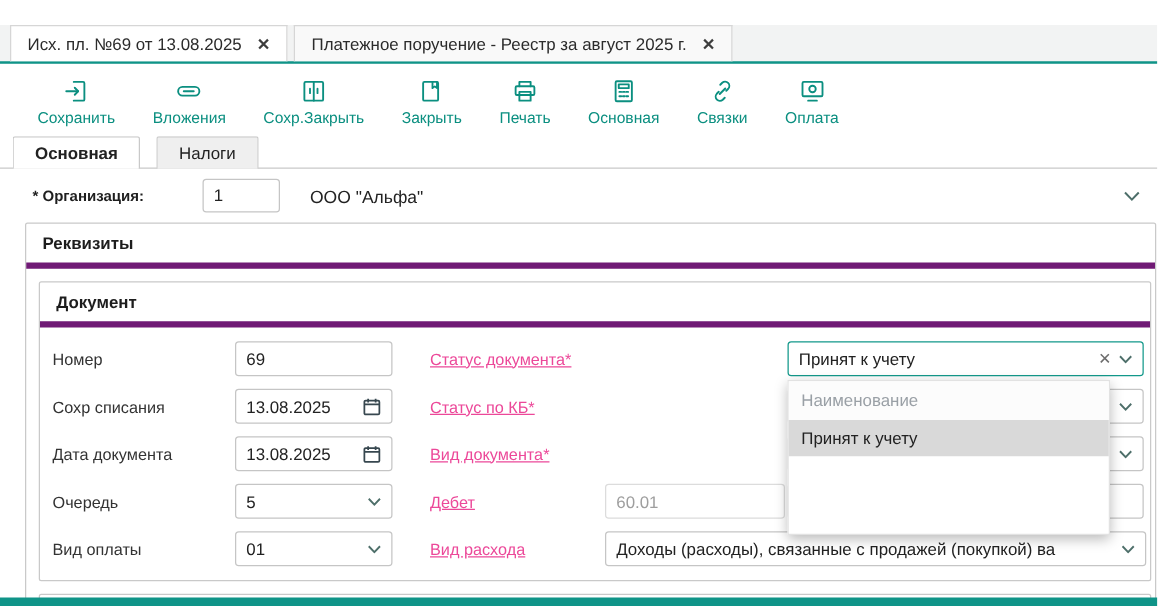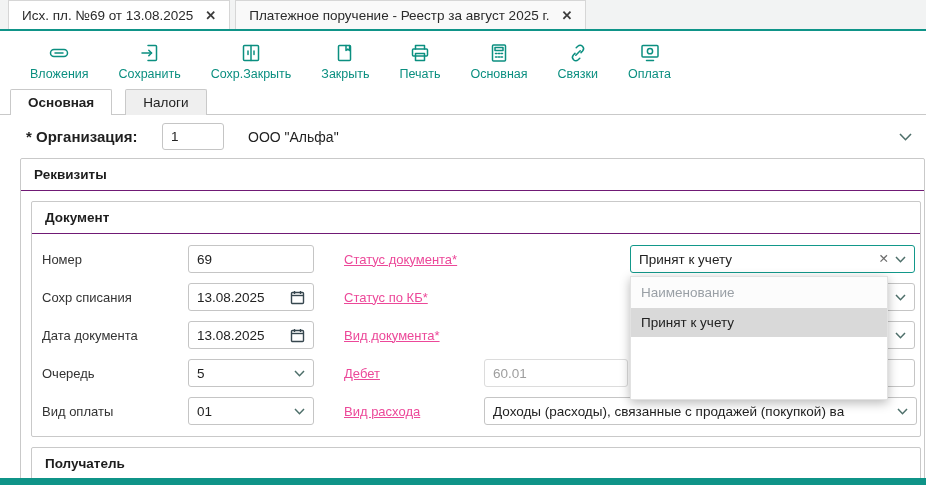--- a/index.html
+++ b/index.html
@@ -1,46 +1,46 @@
 <!DOCTYPE html>
 <html><head>
 <meta charset="utf-8">
 <style>
   * { margin:0; padding:0; box-sizing:border-box; }
   html,body { background:#fff; }
   body { font-family:"Liberation Sans", sans-serif; }
   .page { position:relative; width:926px; height:485px; overflow:hidden; background:#fff; color:#222; font-size:13px; }
 
   
-  .tabbar { display:flex; align-items:stretch; height:31px; background:#f2f3f3; border-bottom:2px solid #0f9488; padding-left:8px; gap:5px; }
+  .tabbar { display:flex; align-items:stretch; height:31px; background:#f2f3f3; border-bottom:2px solid #0f9488; padding-left:8px; gap:5px;margin-top:20px; }
   .wtab { display:flex; align-items:center; gap:12px; padding:0 13px; border:1px solid #d6d6d6; border-bottom:none; background:#f9f9f9; font-size:13.5px; color:#2b2b2b; white-space:nowrap; }
   .wtab.active { background:#ffffff; }
   .wtab .x { font-size:13px; color:#3d3d3d; font-weight:bold; line-height:1; }
 
   
   .toolbar { display:flex; align-items:flex-start; padding:10px 0 6px 30px; gap:30px; }
   .titem { display:flex; flex-direction:column; align-items:center; gap:2px; background:none; border:none; cursor:pointer; font-family:inherit; }
   .titem svg { display:block; stroke:#0b8f80; fill:none; stroke-width:1.5; stroke-linecap:round; stroke-linejoin:round; }
   .titem .tlabel { color:#0b8f80; font-size:12.5px; white-space:nowrap; }
 
   
   .formtabs { display:flex; padding-left:10px; border-bottom:1px solid #c9c9c9; margin-top:2px; gap:13px; }
   .ftab { padding:5px 17px; border:1px solid #c9c9c9; border-bottom:none; border-radius:2px 2px 0 0; margin-bottom:-1px; background:#efefef; font-size:13.5px; cursor:pointer; }
   .ftab.active { background:#fff; font-weight:bold; }
 
   
   .orgrow { display:flex; align-items:center; padding:8px 14px 8px 26px; position:relative; }
-  .orgrow .olabel { font-weight:bold; width:136px; font-size:15px; color:#1f1f1f; }
+  .orgrow .olabel { font-weight:bold; width:136px; font-size:12px; color:#1f1f1f; }
   .orgrow input { width:62px; height:27px; border:1px solid #c5c5c5; border-radius:3px; padding:0 8px; font:inherit; font-size:13.5px; color:#222; }
   .orgrow .oname { margin-left:24px; font-size:14px; color:#222; flex:1; }
   .chev { color:#4e6f6a; flex:none; }
 
   
   .group { border:1px solid #c9c9c9; border-radius:2px; background:#fff; }
-  .group-hd { font-weight:bold; font-size:13.5px; color:#1d1d1d; padding:8px 13px; border-bottom:1px solid #701a75; }
+  .group-hd { font-weight:bold; font-size:13.5px; color:#1d1d1d; padding:8px 13px; border-bottom:5px solid #701a75; }
   .g-rekv { margin:0 1px 0 20px; height:400px; }
   .g-doc  { margin:10px 3px 10px 10px; }
   .g-rec  { margin:10px 3px 0 10px; }
 
   .doc-body { padding:6px 0 6px 0; }
   .row { display:flex; align-items:center; height:38px; padding-left:10px; }
   .l1 { width:146px; color:#333; }
   .l2 { width:140px; margin-left:30px; color:#ec4899;text-decoration:underline; }
   .f1 { width:126px; flex:none; }
   .f2-ind { margin-left:146px; width:285px; flex:none; position:relative; }
@@ -79,35 +79,35 @@
     <div class="wtab">
       <span>Платежное поручение - Реестр за август 2025 г.</span>
       <span class="x">✕</span>
     </div>
   </div>
 
   <div class="toolbar">
     <button class="titem">
       <span>
           <svg width="24" height="24" viewBox="0 0 24 24">
-            <rect x="3.5" y="8.5" width="17" height="7" rx="3.5"></rect>
-            <line x1="8" y1="12" x2="16" y2="12"></line>
-          </svg>
-        </span>
-      <span class="tlabel">Вложения</span>
-    </button>
-    <button class="titem">
-      <span>
-          <svg width="24" height="24" viewBox="0 0 24 24">
             <path d="M10 4.5h7.5a1 1 0 0 1 1 1v13a1 1 0 0 1-1 1H10"></path>
             <path d="M4 12h9.5"></path>
             <path d="M10.8 9.2 13.5 12l-2.7 2.8"></path>
           </svg>
         </span>
       <span class="tlabel">Сохранить</span>
+    </button>
+    <button class="titem">
+      <span>
+          <svg width="24" height="24" viewBox="0 0 24 24">
+            <rect x="3.5" y="8.5" width="17" height="7" rx="3.5"></rect>
+            <line x1="8" y1="12" x2="16" y2="12"></line>
+          </svg>
+        </span>
+      <span class="tlabel">Вложения</span>
     </button>
     <button class="titem">
       <span>
           <svg width="24" height="24" viewBox="0 0 24 24">
             <rect x="4.5" y="4.5" width="15" height="15" rx="1"></rect>
             <line x1="12" y1="4.5" x2="12" y2="19.5"></line>
             <line x1="9" y1="10" x2="9" y2="13.5"></line>
             <line x1="15" y1="10" x2="15" y2="13.5"></line>
           </svg>
         </span>

